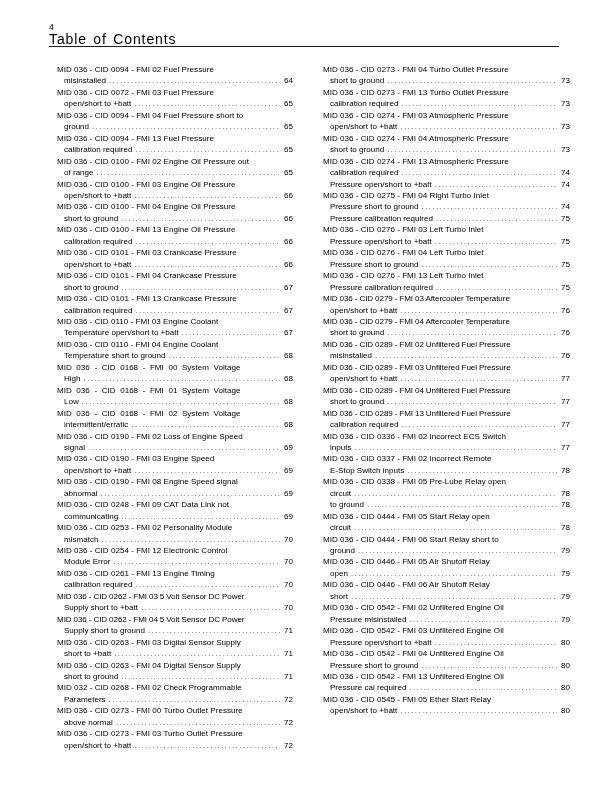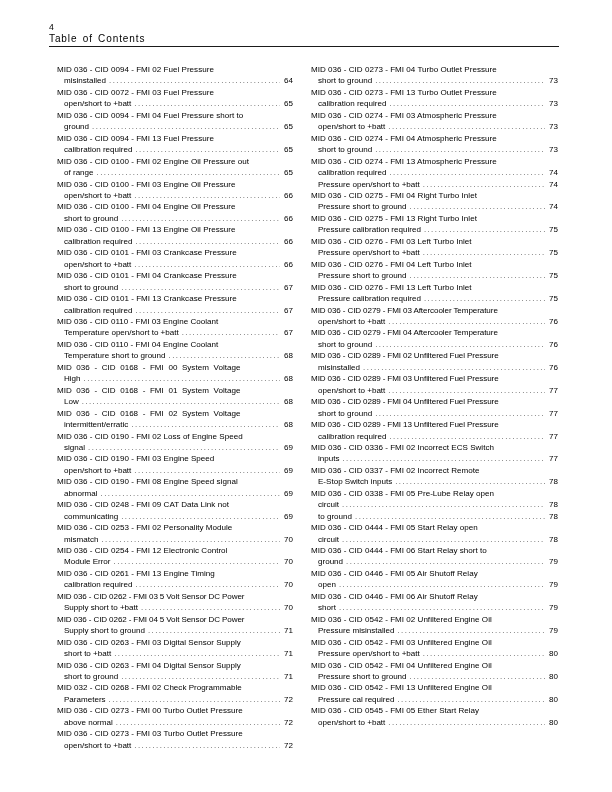--- a/index.html
+++ b/index.html
@@ -27,21 +27,21 @@
     left: 49px;
     top: 22px;
     width: 510px;
   }
   .header .page-num {
     font-size: 8.6px;
     line-height: 11px;
     letter-spacing: 0.2px;
   }
   .header .header-title {
-    font-size: 10px;
+    font-size: 14px;
     line-height: 12px;
     letter-spacing: 0.9px;
     word-spacing: 1.6px;
     padding-bottom: 2px;
   }
   .header-rule {
     position: absolute;
     left: 49px;
     top: 46px;
     width: 510px;
@@ -50,20 +50,21 @@
   }
 
   
   .columns {
     position: absolute;
     left: 0;
     top: 64px;
     width: 612px;
     display: flex;
     flex-direction: row;
+    gap: 12px;
   }
   .col {
     box-sizing: border-box;
   }
   .col-left {
     width: 301px;
     padding-left: 57px;
     padding-right: 8px;
   }
   .col-right {
@@ -422,21 +423,20 @@
         </div>
         <div class="toc-entry">
           <div class="toc-line1">MID 036 - CID 0275 - FMI 04 Right Turbo Inlet</div>
           <div class="toc-line2">
             <span class="toc-tail">Pressure short to ground</span>
             <span class="toc-leader"></span>
             <span class="toc-pageno">74</span>
           </div>
         </div>
         <div class="toc-entry">
-          <div class="toc-line1">MID 036 - CID 0275 - FMI 13 Right Turbo Inlet</div>
           <div class="toc-line2">
             <span class="toc-tail">Pressure calibration required</span>
             <span class="toc-leader"></span>
             <span class="toc-pageno">75</span>
           </div>
         </div>
         <div class="toc-entry">
           <div class="toc-line1">MID 036 - CID 0276 - FMI 03 Left Turbo Inlet</div>
           <div class="toc-line2">
             <span class="toc-tail">Pressure open/short to +batt</span>

